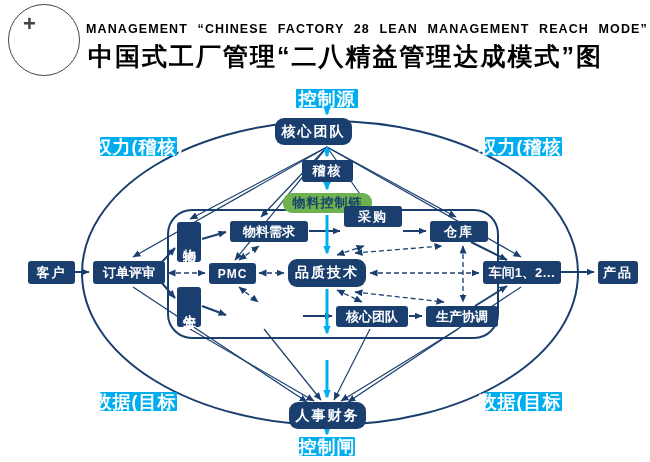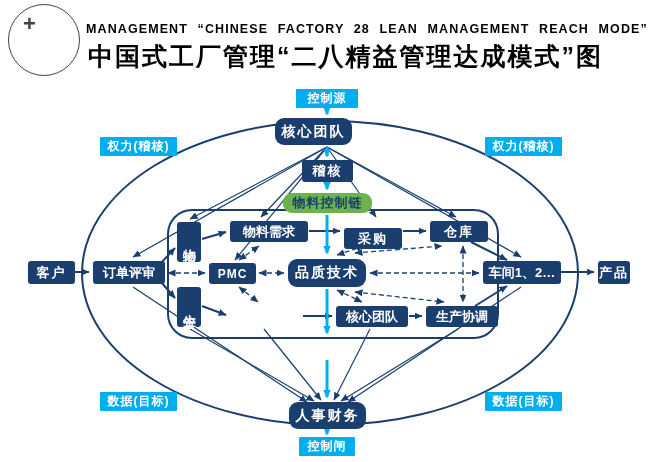--- a/index.html
+++ b/index.html
@@ -14,21 +14,21 @@
   .title-en{position:absolute;left:86px;top:22px;font-size:12.5px;font-weight:bold;color:#000;
             letter-spacing:1.1px;word-spacing:5px;white-space:nowrap;z-index:2;}
   .title-zh{position:absolute;left:88px;top:40px;font-size:25px;font-weight:bold;color:#000;
             letter-spacing:2px;white-space:nowrap;z-index:2;}
 
   
   .node{position:absolute;display:flex;align-items:center;justify-content:center;
         color:#fff;font-weight:bold;z-index:2;box-sizing:border-box;white-space:nowrap;}
   .navy{background:#1a3f6f;border-radius:3px;font-size:13px;}
   .big{border-radius:9px;font-size:14px;letter-spacing:2px;}
-  .cyanlbl{background:#00aeef;font-size:12px;letter-spacing:1px;border-radius:1px;}
+  .cyanlbl{background:#00aeef;font-size:18px;letter-spacing:1px;border-radius:1px;}
   .green{background:#6eb14f;color:#17406d;font-size:13px;letter-spacing:1px;border-radius:9px;}
   .vert{writing-mode:vertical-rl;text-orientation:upright;letter-spacing:3px;font-size:13px;}
   .latin{letter-spacing:1px;font-size:12px;text-align:center;}
 </style>
 </head>
 <body>
 
 <div id="stage">
 
   <svg id="wires" width="650" height="462" viewBox="0 0 650 462">
@@ -110,29 +110,29 @@
 
   <div class="node cyanlbl" style="left:296px;top:89px;width:62px;height:19px">控制源</div>
   <div class="node navy big" style="left:275px;top:118px;width:77px;height:27px">核心团队</div>
   <div class="node cyanlbl" style="left:100px;top:137px;width:77px;height:19px">权力(稽核)</div>
   <div class="node cyanlbl" style="left:485px;top:137px;width:77px;height:19px">权力(稽核)</div>
   <div class="node navy" style="left:302px;top:160px;width:51px;height:22px;letter-spacing:2px">稽核</div>
   <div class="node green" style="left:283px;top:193px;width:89px;height:20px">物料控制链</div>
 
   <div class="node navy vert" style="left:177px;top:222px;width:24px;height:40px">物控</div>
   <div class="node navy" style="left:230px;top:221px;width:78px;height:21px">物料需求</div>
-  <div class="node navy" style="left:344px;top:228px;width:58px;height:21px;letter-spacing:2px">采购</div>
+  <div class="node navy" style="left:344px;top:206px;width:58px;height:21px;letter-spacing:2px">采购</div>
   <div class="node navy" style="left:430px;top:221px;width:58px;height:21px;letter-spacing:2px">仓库</div>
 
   <div class="node navy" style="left:28px;top:261px;width:47px;height:23px;letter-spacing:2px">客户</div>
   <div class="node navy" style="left:93px;top:261px;width:72px;height:23px">订单评审</div>
   <div class="node navy latin" style="left:209px;top:263px;width:47px;height:21px">PMC</div>
   <div class="node navy big" style="left:288px;top:259px;width:78px;height:28px">品质技术</div>
   <div class="node navy" style="left:483px;top:261px;width:78px;height:23px">车间1、2…</div>
-  <div class="node navy" style="left:598px;top:261px;width:32px;height:23px;letter-spacing:2px">产品</div>
+  <div class="node navy" style="left:598px;top:261px;width:40px;height:23px;letter-spacing:2px">产品</div>
 
   <div class="node navy vert" style="left:177px;top:287px;width:24px;height:40px">生管</div>
   <div class="node navy" style="left:336px;top:306px;width:72px;height:21px">核心团队</div>
   <div class="node navy" style="left:426px;top:306px;width:72px;height:21px">生产协调</div>
 
   <div class="node cyanlbl" style="left:100px;top:392px;width:77px;height:19px">数据(目标)</div>
   <div class="node cyanlbl" style="left:485px;top:392px;width:77px;height:19px">数据(目标)</div>
   <div class="node navy big" style="left:289px;top:402px;width:77px;height:27px">人事财务</div>
   <div class="node cyanlbl" style="left:299px;top:437px;width:56px;height:19px">控制闸</div>
 

